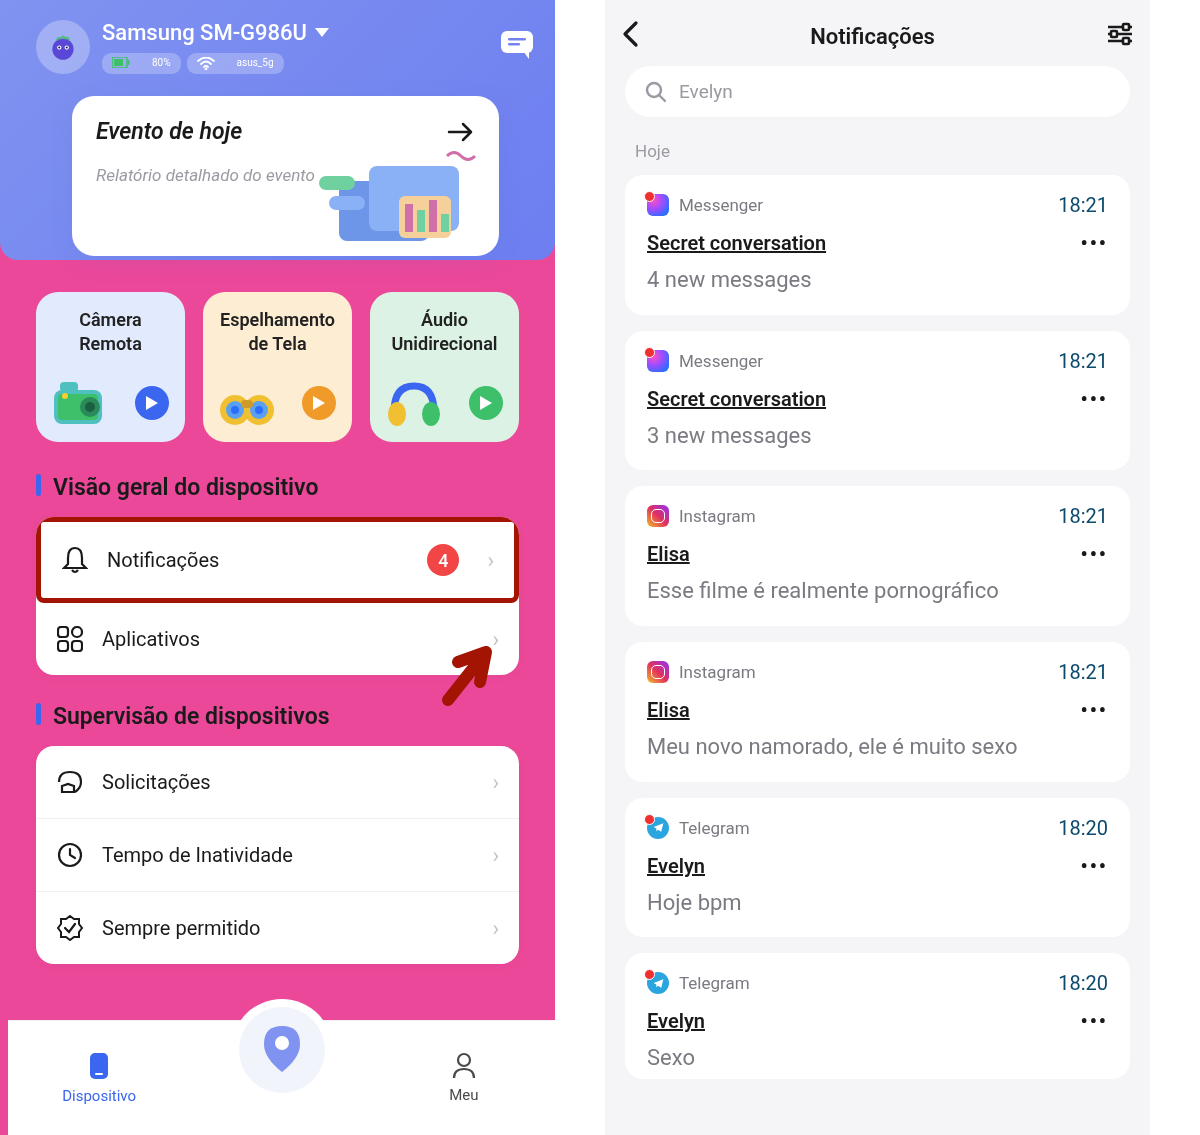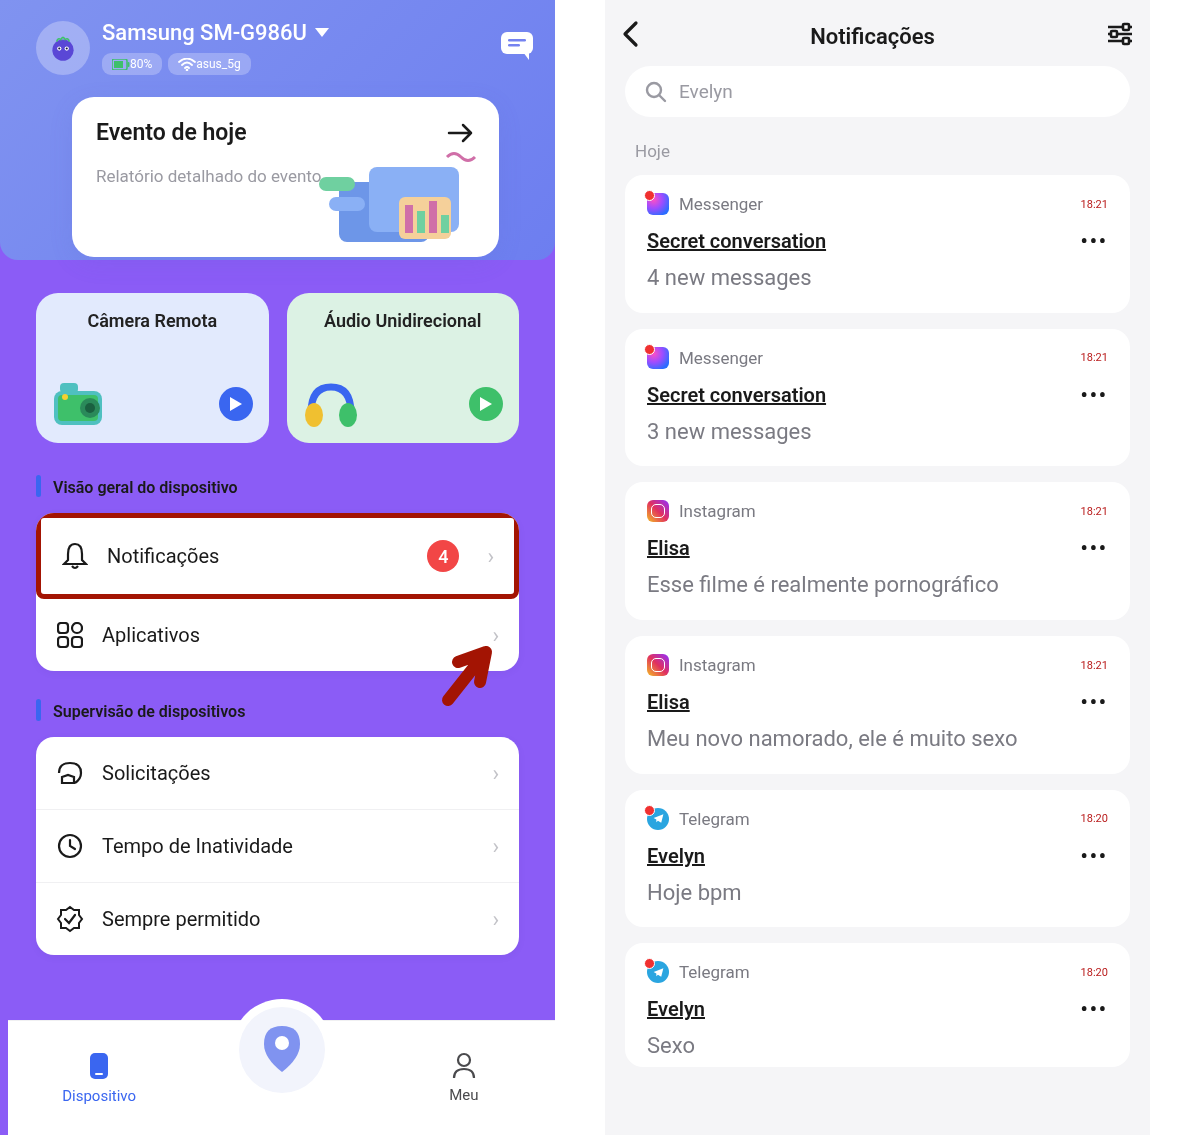--- a/index.html
+++ b/index.html
@@ -1,48 +1,48 @@
 <!DOCTYPE html>
 <html><head>
 <meta charset="utf-8">
 <style>
 * { box-sizing: border-box; margin: 0; padding: 0; }
 body { font-family: -apple-system, BlinkMacSystemFont, "Segoe UI", Roboto, Helvetica, Arial, sans-serif; background: #fff; width: 1200px; height: 1135px; overflow: hidden; display: flex; }
-.phone-left { width: 555px; height: 1135px; position: relative; overflow: hidden; background: #8b5cf6; }
+.phone-left { width: 555px; height: 1135px; position: relative; overflow: hidden; background: #ec4899; }
 .phone-right { width: 545px; height: 1135px; position: relative; overflow: hidden; background: #f5f5f7; margin-left: 50px; }
 
 
 .hdr-bg { position: absolute; top: 0; left: 0; right: 0; height: 260px; background: linear-gradient(135deg, #8093f0 0%, #6d7ef0 100%); border-radius: 0 0 18px 18px; }
 .hdr-content { position: relative; padding: 20px 20px 0 36px; }
 .hdr-row { display: flex; align-items: center; }
 .avatar { width: 54px; height: 54px; background: rgba(255,255,255,.28); border-radius: 50%; margin-right: 12px; display:flex; align-items:center; justify-content:center; }
 .avatar svg { width: 34px; height: 34px; }
 .device-name { color: #fff; font-size: 22px; font-weight: 500; display:flex; align-items:center; gap:8px; }
 .device-meta { margin-top: 8px; display: flex; gap: 6px; }
-.pill { background: rgba(255,255,255,.25); border-radius: 9px; color: #fff; font-size: 12px; padding: 4px 10px; display: inline-flex; align-items: center; gap: 0; }
+.pill { background: rgba(255,255,255,.25); border-radius: 9px; color: #fff; font-size: 10px; padding: 4px 10px; display: inline-flex; gap: 22px; }
 .msg-btn { margin-left: auto; color: #fff; }
 
-.event-card { position: relative; margin: 22px 36px 0 36px; background: #fff; border-radius: 22px; box-shadow: 0 6px 24px rgba(80,100,200,.12); padding: 22px 24px 18px 24px; overflow:hidden; min-height: 160px; }
+.event-card { position: relative; margin: 22px 36px 0 36px; background: #fff; border-radius: 22px; box-shadow: 0 6px 24px rgba(80,100,200,.12); padding: 22px 24px 18px 24px; overflow:hidden; min-height: 160px; font-style: italic; }
 .event-title-row { display: flex; align-items: center; justify-content: space-between; }
 .event-title { font-size: 23px; font-weight: 600; color: #1a1a1a; }
 .event-sub { font-size: 17px; color: #9a9aa2; margin-top: 20px; }
 .event-illus { position:absolute; right:10px; bottom:0; width: 200px; height: 110px; }
 
 .quick-cards { display: flex; gap: 18px; margin: 36px 36px 0 36px; text-align: center; }
 .qcard { flex:1; border-radius: 22px; padding: 16px 14px 16px 14px; position:relative; min-height: 150px; font-size: 18px; font-weight: 600; color: #222; line-height: 1.35; }
 .qcard.c1 { background: #e2eafd; }
 .qcard.c2 { background: #fdedd2; }
 .qcard.c3 { background: #dcf2e4; }
 .qcard .icon-blob { position:absolute; left:14px; bottom:14px; width:60px; height:52px; }
 .qcard .go { position:absolute; right:16px; bottom:22px; width:34px; height:34px; border-radius:50%; display:flex; align-items:center; justify-content:center; }
 .qcard.c1 .go { background:#3a66f0; color:#fff; }
 .qcard.c2 .go { background:#f09a2a; color:#fff; }
 .qcard.c3 .go { background:#3ec06a; color:#fff; }
 
-.section-h { margin: 32px 0 0 36px; display:flex; align-items:flex-end; gap:12px; font-size:16px; font-weight:600; color:#1a1a1a; }
+.section-h { margin: 32px 0 0 36px; display:flex; align-items:flex-start; gap:12px; font-size:23px; font-weight:600; color:#1a1a1a; }
 .section-h::before { content:""; width:5px; height:22px; background:#3a66f0; border-radius:3px; }
 
 .list-card { margin: 16px 36px 0 36px; background:#fff; border-radius:18px; box-shadow: 0 2px 10px rgba(0,0,0,.04); overflow:hidden; }
 .list-row { display:flex; align-items:center; padding: 22px 20px; gap:18px; color:#1a1a1a; font-size:20px; border-bottom:1px solid #f0f0f2; }
 .list-row:last-child { border-bottom:none; }
 .list-row .li-icon { width:28px; height:28px; flex-shrink:0; display:flex; align-items:center; justify-content:center; }
 .list-row .spacer { flex:1; }
 .badge { width:32px; height:32px; border-radius:50%; background:#f24646; color:#fff; font-size:18px; font-weight:500; display:flex; align-items:center; justify-content:center; }
 .chev { color:#c3c3c8; font-size:22px; margin-left:10px; }
 
@@ -58,21 +58,21 @@
 .r-hdr { padding: 20px 16px 14px 16px; display:flex; align-items:center; justify-content:space-between; }
 .r-title { font-size:22px; font-weight:600; color:#1a1a1a; }
 .search-wrap { margin: 0 20px; }
 .search-box { background:#fff; border-radius:999px; padding: 14px 20px; display:flex; align-items:center; gap:12px; font-size:19px; color:#9a9aa2; }
 .r-section-label { margin: 24px 30px 14px; font-size:17px; color:#9a9aa2; }
 .r-list { margin: 0 20px; display:flex; flex-direction:column; gap:16px; }
 .notif-card { background:#fff; border-radius:18px; padding:18px 22px 20px 22px; }
 .nc-top { display:flex; align-items:center; gap:10px; }
 .nc-app-icon { width:22px; height:22px; border-radius:6px; display:flex; align-items:center; justify-content:center; }
 .nc-app-name { font-size:17px; color:#7a7a82; flex:1; }
-.nc-time { font-size:11px; color:#b91c1c; }
+.nc-time { font-size:20px; color:#0c4a6e; }
 .nc-title-row { display:flex; align-items:center; margin-top:14px; }
 .nc-title { font-size:20px; font-weight:600; color:#1a1a1a; flex:1;text-decoration:underline; }
 .nc-more { color:#1a1a1a; letter-spacing:2px; font-size:20px; font-weight:700; }
 .nc-sub { font-size:22px; color:#7a7a82; margin-top:10px; line-height:1.35; }
 
 .notif-card.partial { padding-bottom:6px; }
 
 
 .icon-messenger { background: radial-gradient(circle at 30% 30%, #ff4fc3, #a04cff 40%, #2a6dff 80%); border-radius: 6px; position:relative; }
 .icon-messenger::before { content:""; position:absolute; left:-3px; top:-3px; width:9px; height:9px; background:#f03030; border-radius:50%; border:1px solid #fff; }
@@ -167,20 +167,37 @@
           <circle cx="40" cy="31" r="5" fill="#1a6040"></circle>
           <rect x="10" y="6" width="18" height="10" rx="4" fill="#4fc0c0"></rect>
           <circle cx="15" cy="20" r="3" fill="#f5d030"></circle>
         </svg>
       <div class="go">
           <svg width="12" height="14" viewBox="0 0 12 14">
             <polygon points="0,0 12,7 0,14" fill="currentColor"></polygon>
           </svg>
         </div>
     </div>
+    <div class="qcard c2">
+      <span>Espelhamento de Tela</span>
+      <svg class="icon-blob" viewBox="0 0 60 52">
+          <circle cx="18" cy="34" r="15" fill="#f0c030"></circle>
+          <circle cx="42" cy="34" r="15" fill="#f0c030"></circle>
+          <circle cx="18" cy="34" r="9" fill="#5aa0f0"></circle>
+          <circle cx="42" cy="34" r="9" fill="#5aa0f0"></circle>
+          <circle cx="18" cy="34" r="4" fill="#2a6dff"></circle>
+          <circle cx="42" cy="34" r="4" fill="#2a6dff"></circle>
+          <rect x="24" y="24" width="12" height="8" rx="4" fill="#d09a2a"></rect>
+        </svg>
+      <div class="go">
+          <svg width="12" height="14" viewBox="0 0 12 14">
+            <polygon points="0,0 12,7 0,14" fill="currentColor"></polygon>
+          </svg>
+        </div>
+    </div>
     <div class="qcard c3">
       <span>Áudio Unidirecional</span>
       <svg class="icon-blob" viewBox="0 0 60 52">
           <path d="M10 36 Q10 10 30 10 Q50 10 50 36" stroke="#3a66f0" stroke-width="7" fill="none" stroke-linecap="round"></path>
           <ellipse cx="13" cy="38" rx="9" ry="12" fill="#f0c030"></ellipse>
           <ellipse cx="47" cy="38" rx="9" ry="12" fill="#3ec06a"></ellipse>
         </svg>
       <div class="go">
           <svg width="12" height="14" viewBox="0 0 12 14">
             <polygon points="0,0 12,7 0,14" fill="currentColor"></polygon>

